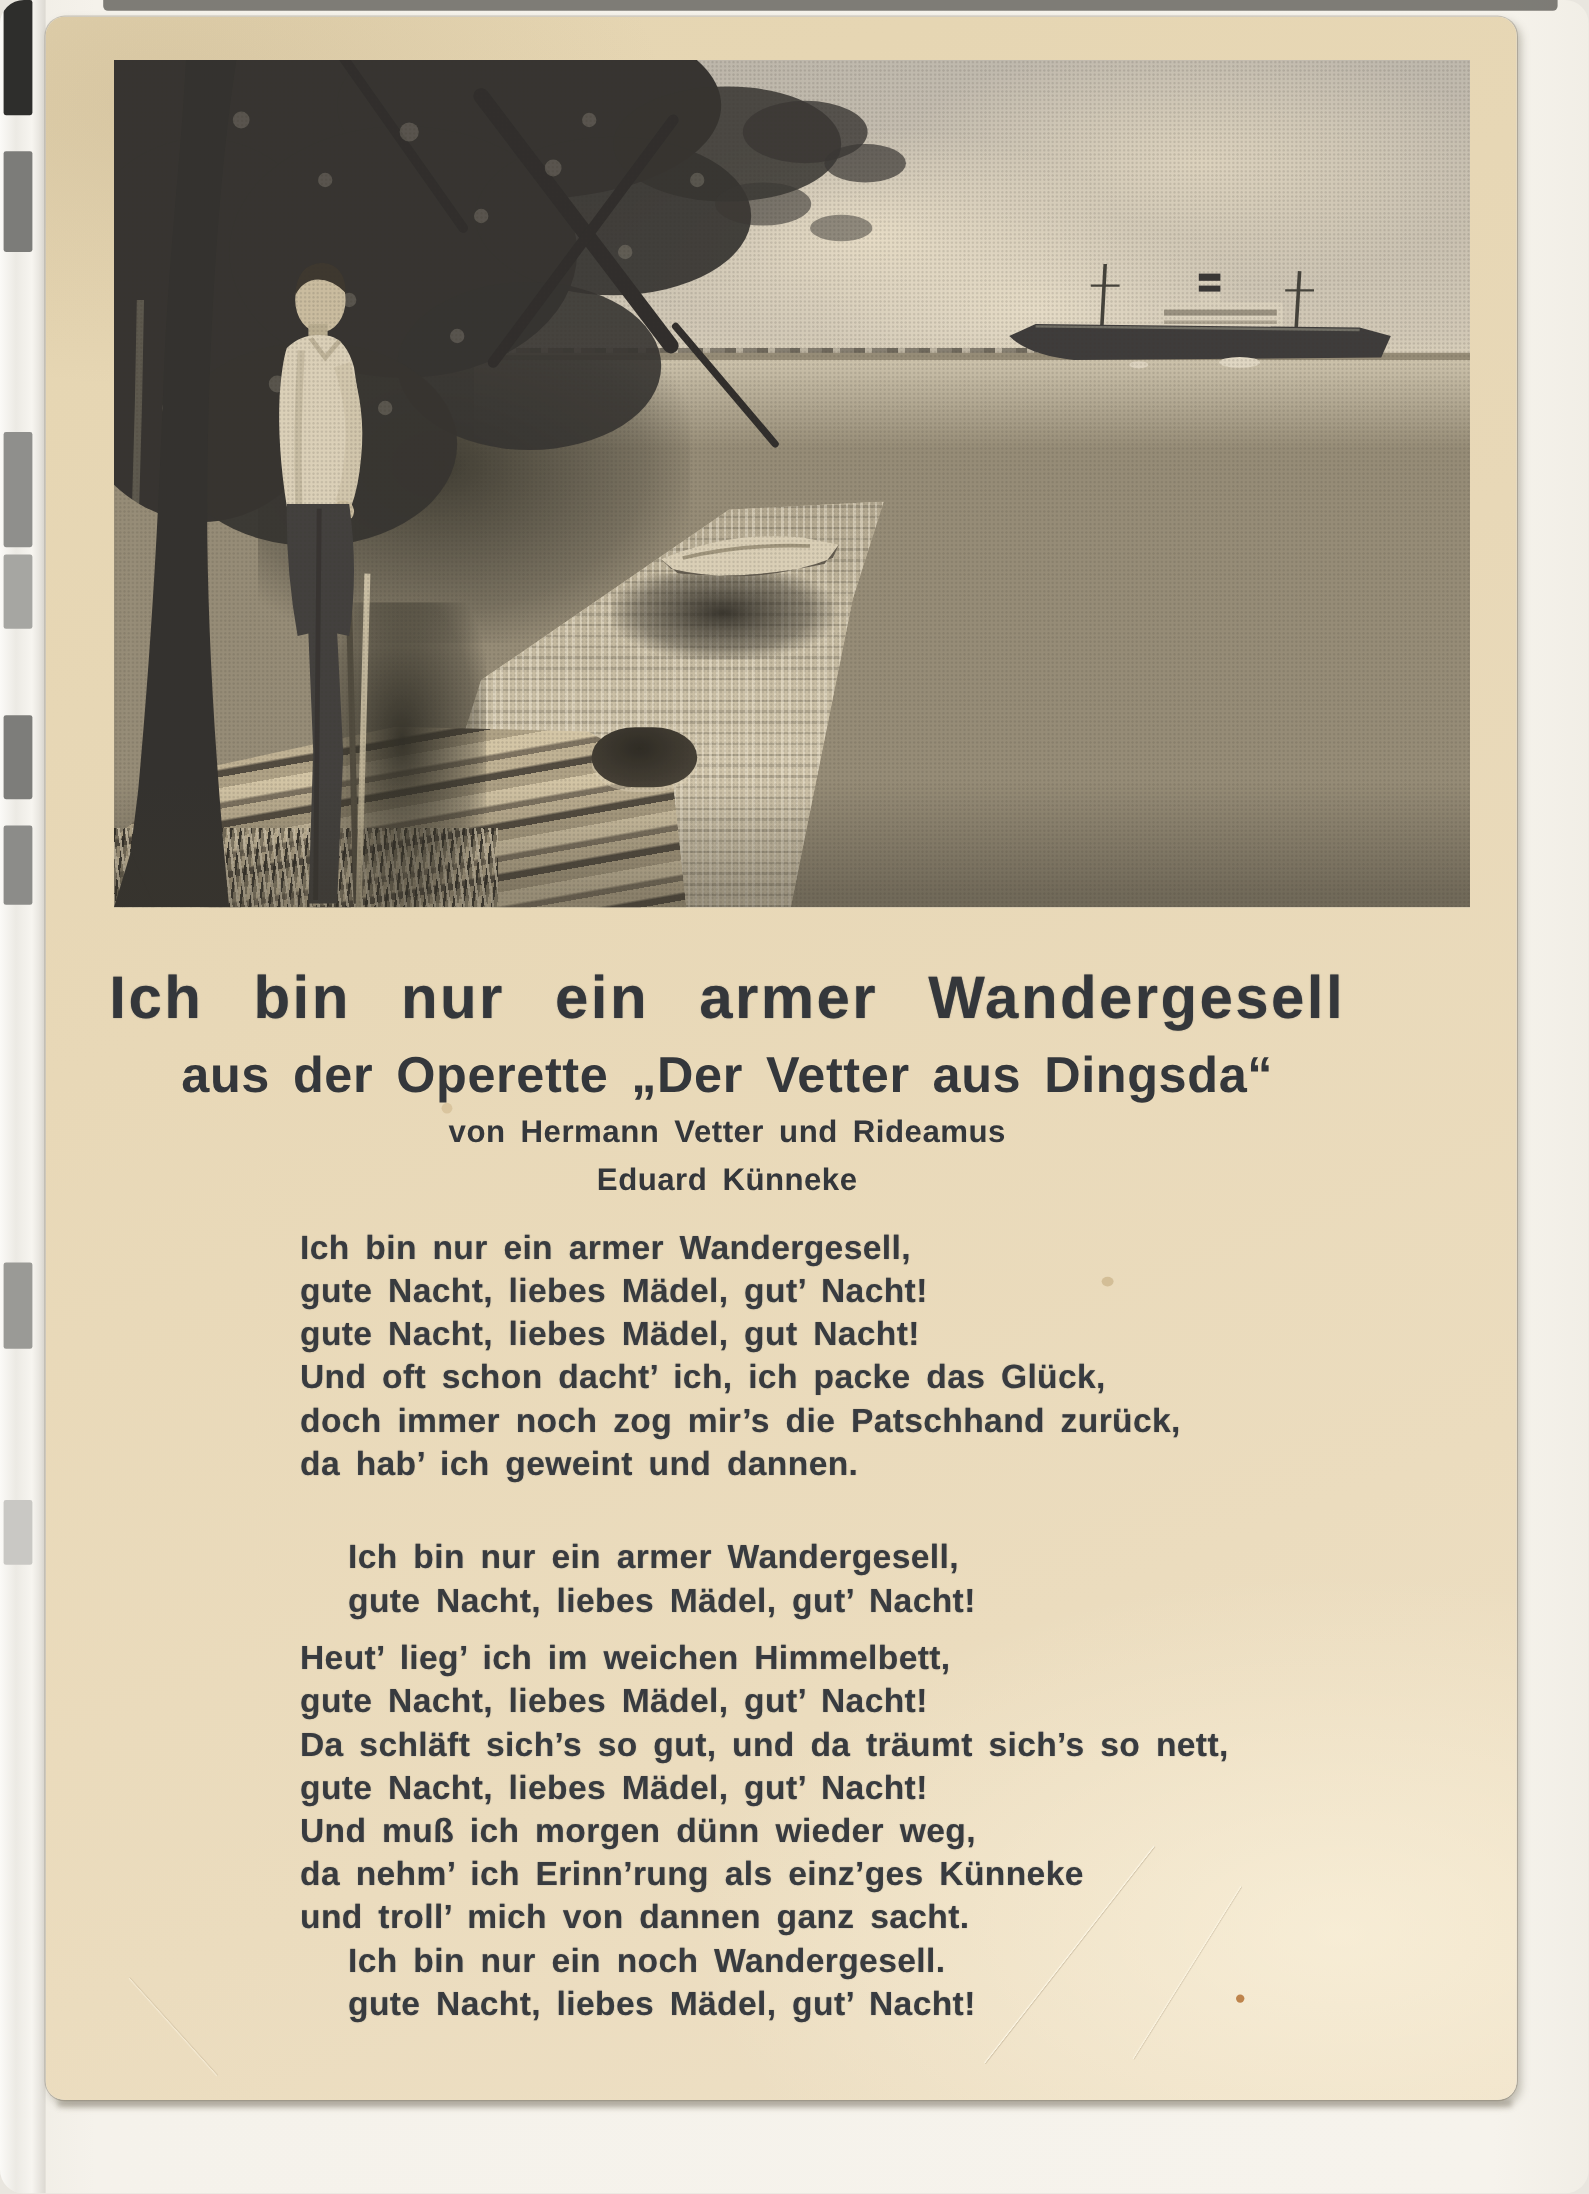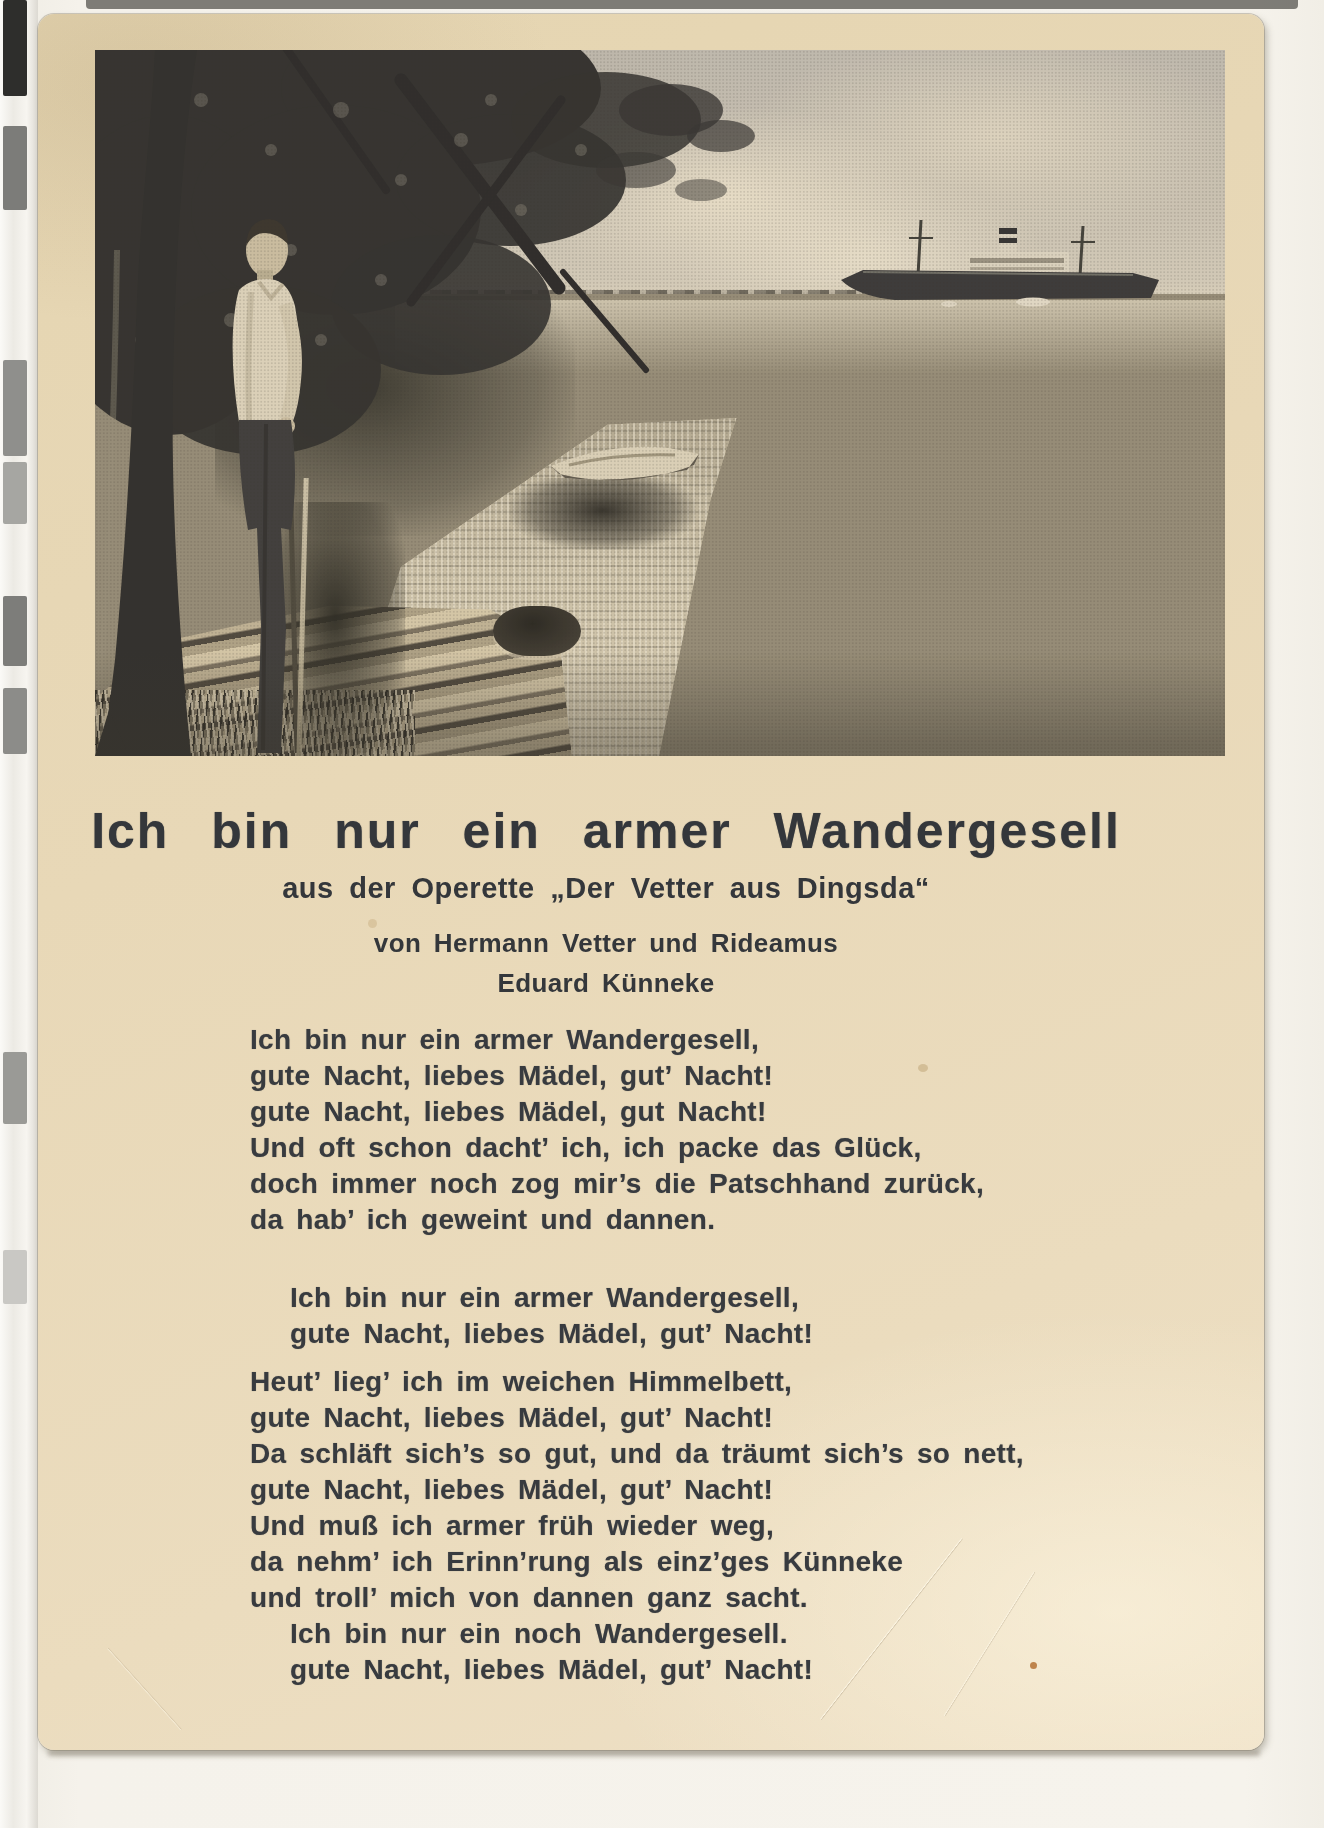--- a/index.html
+++ b/index.html
@@ -1,18 +1,18 @@
 <!DOCTYPE html>
 <html><head>
 <meta charset="utf-8">
 <style>
   html,body{margin:0;padding:0;background:#e9e6df;}
   .page{position:relative;width:1324px;height:1828px;overflow:hidden;
         background:linear-gradient(90deg,#efece4 0,#f5f2eb 6%,#f6f3ec 94%,#f1eee6 100%);
-        font-family:"Liberation Sans", sans-serif;}
+        font-family:"Liberation Sans", sans-serif;border-radius:20px;}
   
   .scan-strip{position:absolute;left:0;top:0;width:38px;height:1828px;
         background:linear-gradient(90deg,#fbfaf7 0,#eceae4 35%,#f7f5f0 70%,#dcd9d2 100%);}
   .scan-mark{position:absolute;left:3px;width:24px;border-radius:2px;}
   .scan-topline{position:absolute;left:86px;top:0;width:1212px;height:9px;background:#55544f;opacity:.75;border-radius:0 0 4px 4px;}
   .scan-bottomshadow{position:absolute;left:48px;top:1750px;width:1212px;height:6px;background:rgba(120,112,96,.35);filter:blur(2px);}
 
   
   .card{position:absolute;left:38px;top:14px;width:1226px;height:1736px;border-radius:16px;
         background:
@@ -72,21 +72,21 @@
   .bush-right-of-man{left:170px;top:452px;width:140px;height:254px;
        background:radial-gradient(ellipse at 50% 45%, rgba(20,22,18,.95), rgba(20,22,18,.35) 62%, transparent 80%);}
   .halftone{left:0;top:0;width:1130px;height:706px;opacity:.17;
        background-image:radial-gradient(rgba(26,26,24,.85) .7px, transparent 1.2px);background-size:3.5px 3.5px;}
   .sepia{left:0;top:0;width:1130px;height:706px;background:rgba(224,201,162,.14);}
 
   
   .ink{color:#34373b;font-weight:700;}
   .song-header{position:absolute;left:0;width:1136px;text-align:center;}
   .song-title{font-size:50px;letter-spacing:2px;word-spacing:26px;white-space:nowrap;text-shadow:0 0 1px rgba(52,55,59,.55);}
-  .song-subtitle{font-size:29px;letter-spacing:.5px;word-spacing:7px;white-space:nowrap;text-align:center;}
+  .song-subtitle{font-size:42px;letter-spacing:.5px;word-spacing:7px;white-space:nowrap;text-align:center;}
   .song-credit{font-size:26px;letter-spacing:.4px;word-spacing:5px;white-space:nowrap;}
   .lyrics{position:absolute;}
   .lyrics p{margin:0;font-size:28px;line-height:36px;letter-spacing:.3px;word-spacing:5px;white-space:nowrap;
             color:#383b3f;font-weight:700;text-shadow:0 0 1px rgba(56,59,63,.45);}
 </style>
 </head>
 <body>
 
 <div class="page">
 
@@ -233,21 +233,21 @@
     <div class="lyrics" style="left:252px;top:1266px;">
       <p>Ich bin nur ein armer Wandergesell,</p>
       <p>gute Nacht, liebes Mädel, gut’ Nacht!</p>
     </div>
 
     <div class="lyrics" style="left:212px;top:1350px;">
       <p>Heut’ lieg’ ich im weichen Himmelbett,</p>
       <p>gute Nacht, liebes Mädel, gut’ Nacht!</p>
       <p>Da schläft sich’s so gut, und da träumt sich’s so nett,</p>
       <p>gute Nacht, liebes Mädel, gut’ Nacht!</p>
-      <p>Und muß ich armer früh wieder weg,</p>
+      <p>Und muß ich morgen dünn wieder weg,</p>
       <p>da nehm’ ich Erinn’rung als einz’ges Künneke</p>
       <p>und troll’ mich von dannen ganz sacht.</p>
     </div>
 
     <div class="lyrics" style="left:252px;top:1602px;">
       <p>Ich bin nur ein noch Wandergesell.</p>
       <p>gute Nacht, liebes Mädel, gut’ Nacht!</p>
     </div>
 
     <div class="crease" style="left:852px;top:1500px;height:230px;transform:rotate(38deg);"></div>

